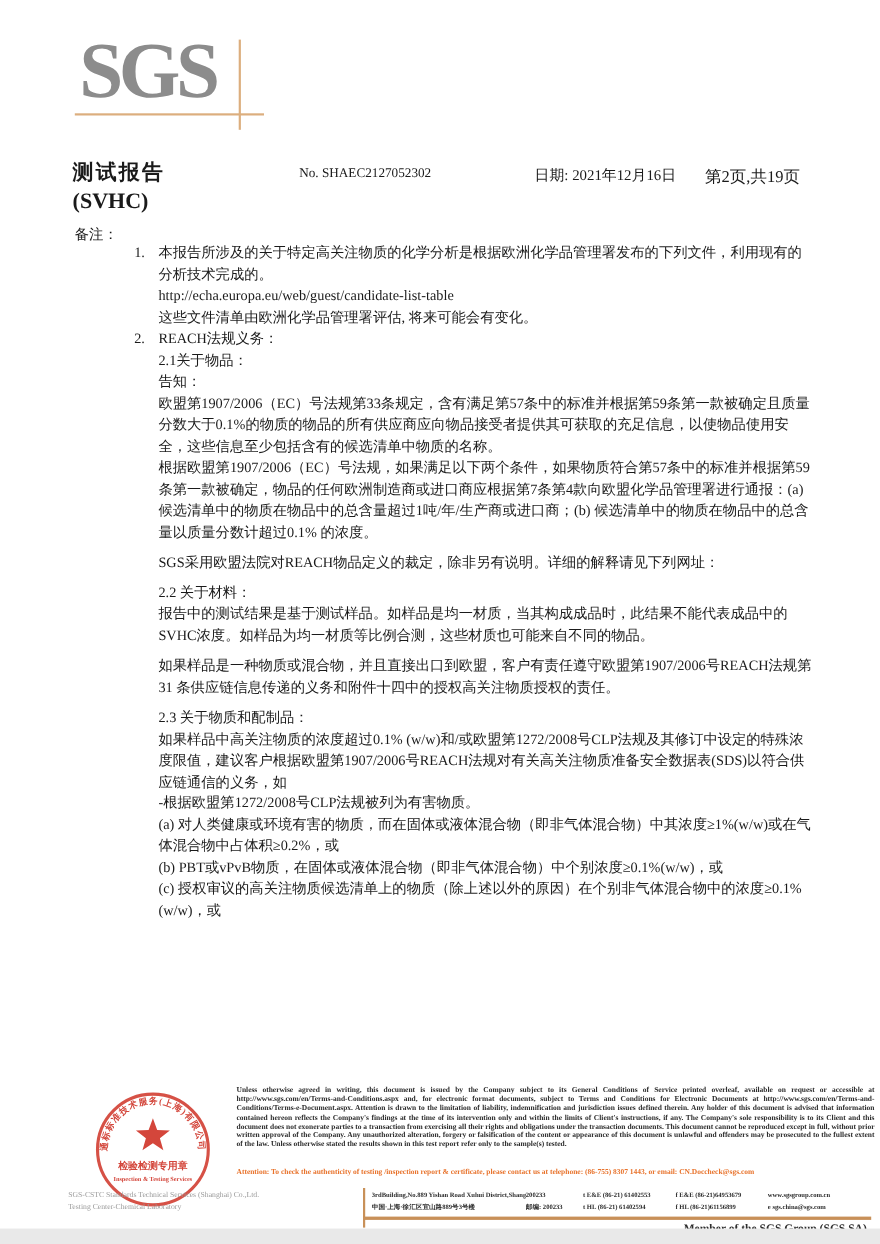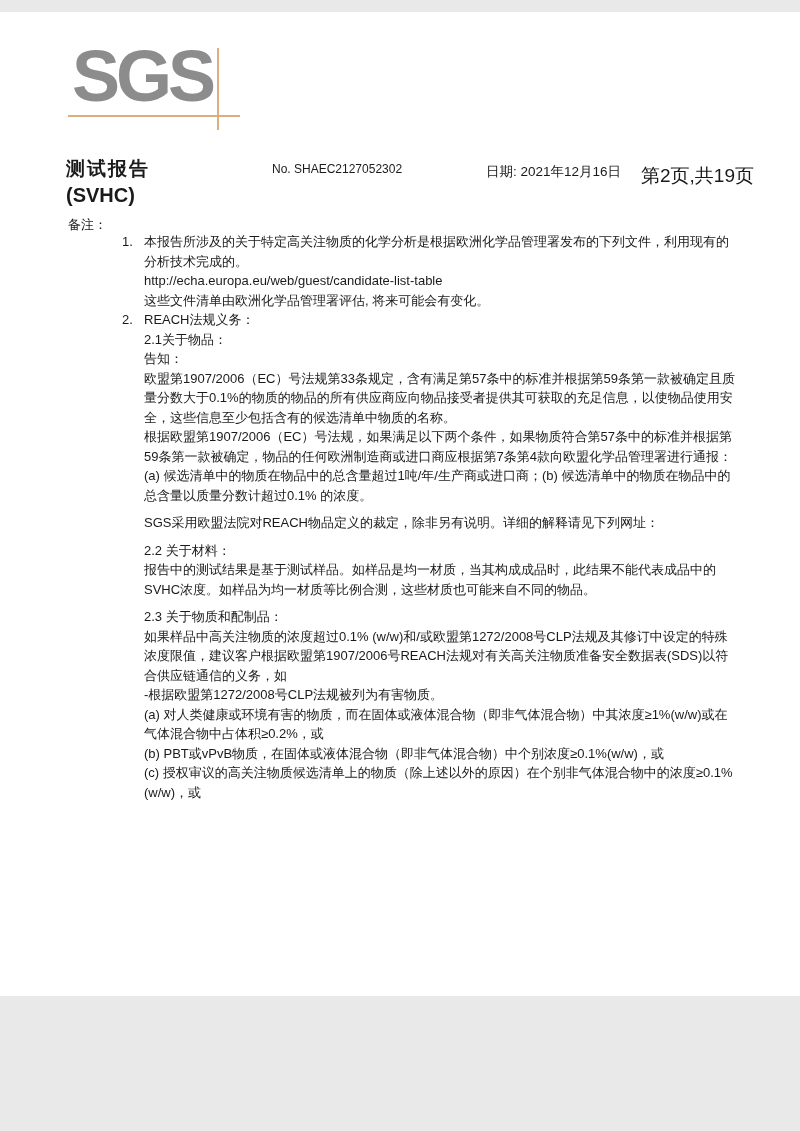--- a/index.html
+++ b/index.html
@@ -1,32 +1,32 @@
 <!DOCTYPE html>
 <html><head>
 <meta charset="utf-8">
 <style>
   html,body{margin:0;padding:0;background:#e9e9e9;}
   .page{
-    position:relative;width:800px;height:984px;background:#ffffff;
-    font-family:Liberation Sans, sans-serif;color:#1a1a1a;
-    margin:12px auto;overflow:hidden;
+    position:relative;width:800px;height:1117px;background:#ffffff;
+    font-family:Liberation Serif, serif;color:#1a1a1a;
+    margin:0 auto;overflow:hidden;
   }
   
   .logo-text{
     position:absolute;left:72px;top:26px;font-size:72px;font-weight:bold;
     color:#8c8c8c;letter-spacing:-4px;line-height:76px;
   }
   .logo-hline{position:absolute;left:68px;top:103px;width:172px;height:2px;background:#dcae7e;}
   .logo-vline{position:absolute;left:217px;top:36px;width:2px;height:82px;background:#dcae7e;}
   .title-cn{position:absolute;left:66px;top:144px;font-size:19px;font-weight:bold;letter-spacing:2px;}
   .title-sub{position:absolute;left:66px;top:172px;font-size:20px;font-weight:bold;}
   .report-no{position:absolute;left:272px;top:150px;font-size:12px;}
   .report-date{position:absolute;left:486px;top:151px;font-size:13.5px;}
-  .report-pagenum{position:absolute;left:641px;top:151px;font-size:19px;}
+  .report-pagenum{position:absolute;left:641px;top:151px;font-size:15px;}
   
   .notes-label{position:absolute;left:68px;top:204px;font-size:13px;}
   .notes{position:absolute;left:122px;top:220px;width:618px;}
   .note-item{display:flex;align-items:flex-start;}
   .note-num{flex:none;width:18px;margin-right:4px;font-size:13px;line-height:19.5px;}
   .note-body{flex:1;min-width:0;}
   .note-block{font-size:13px;line-height:19.5px;word-break:break-word;}
   .note-block.url{word-break:break-all;}
   .note-block.gap{margin-top:8px;}
   
@@ -80,20 +80,21 @@
         <div class="note-num">2.</div>
         <div class="note-body">
           <div class="note-block">REACH法规义务：</div>
           <div class="note-block">2.1关于物品：</div>
           <div class="note-block">告知：</div>
           <div class="note-block">欧盟第1907/2006（EC）号法规第33条规定，含有满足第57条中的标准并根据第59条第一款被确定且质量分数大于0.1%的物质的物品的所有供应商应向物品接受者提供其可获取的充足信息，以使物品使用安全，这些信息至少包括含有的候选清单中物质的名称。</div>
           <div class="note-block">根据欧盟第1907/2006（EC）号法规，如果满足以下两个条件，如果物质符合第57条中的标准并根据第59条第一款被确定，物品的任何欧洲制造商或进口商应根据第7条第4款向欧盟化学品管理署进行通报：(a) 候选清单中的物质在物品中的总含量超过1吨/年/生产商或进口商；(b) 候选清单中的物质在物品中的总含量以质量分数计超过0.1% 的浓度。</div>
           <div class="note-block gap">SGS采用欧盟法院对REACH物品定义的裁定，除非另有说明。详细的解释请见下列网址：</div>
           <div class="note-block gap">2.2 关于材料：</div>
           <div class="note-block">报告中的测试结果是基于测试样品。如样品是均一材质，当其构成成品时，此结果不能代表成品中的SVHC浓度。如样品为均一材质等比例合测，这些材质也可能来自不同的物品。</div>
+          <div class="note-block gap">如果样品是一种物质或混合物，并且直接出口到欧盟，客户有责任遵守欧盟第1907/2006号REACH法规第31 条供应链信息传递的义务和附件十四中的授权高关注物质授权的责任。</div>
           <div class="note-block gap">2.3 关于物质和配制品：</div>
           <div class="note-block">如果样品中高关注物质的浓度超过0.1% (w/w)和/或欧盟第1272/2008号CLP法规及其修订中设定的特殊浓度限值，建议客户根据欧盟第1907/2006号REACH法规对有关高关注物质准备安全数据表(SDS)以符合供应链通信的义务，如</div>
           <div class="note-block">-根据欧盟第1272/2008号CLP法规被列为有害物质。</div>
           <div class="note-block">(a) 对人类健康或环境有害的物质，而在固体或液体混合物（即非气体混合物）中其浓度≥1%(w/w)或在气体混合物中占体积≥0.2%，或</div>
           <div class="note-block">(b) PBT或vPvB物质，在固体或液体混合物（即非气体混合物）中个别浓度≥0.1%(w/w)，或</div>
           <div class="note-block">(c) 授权审议的高关注物质候选清单上的物质（除上述以外的原因）在个别非气体混合物中的浓度≥0.1%(w/w)，或</div>
         </div>
       </div>
     </div>
 

